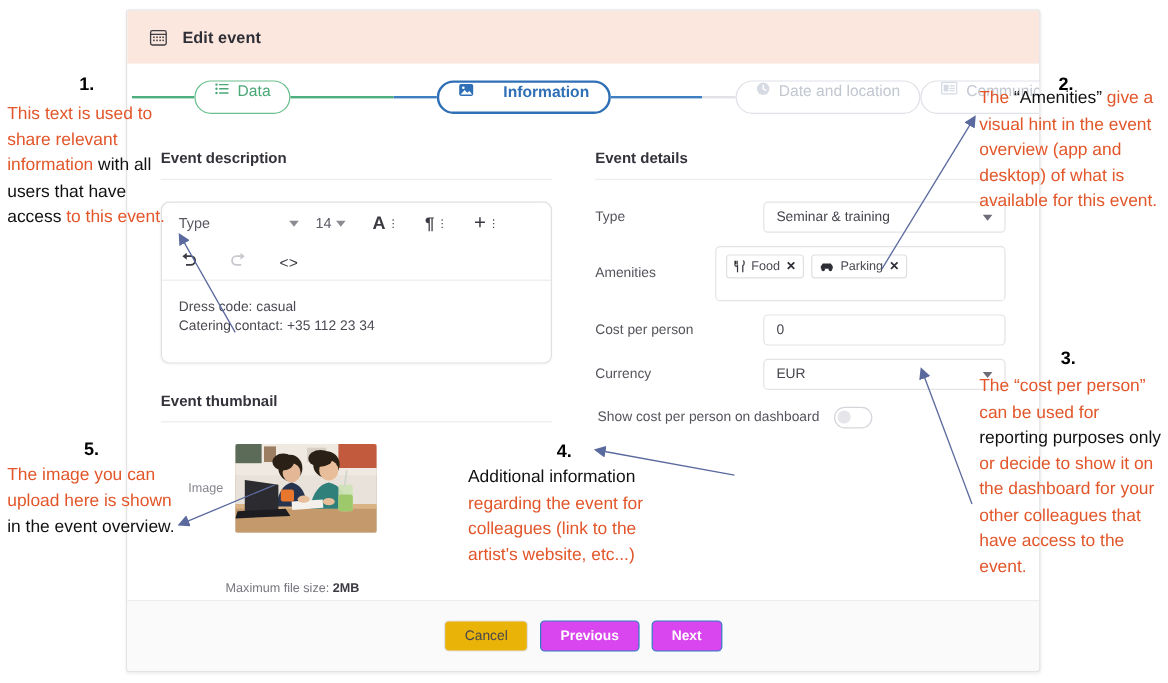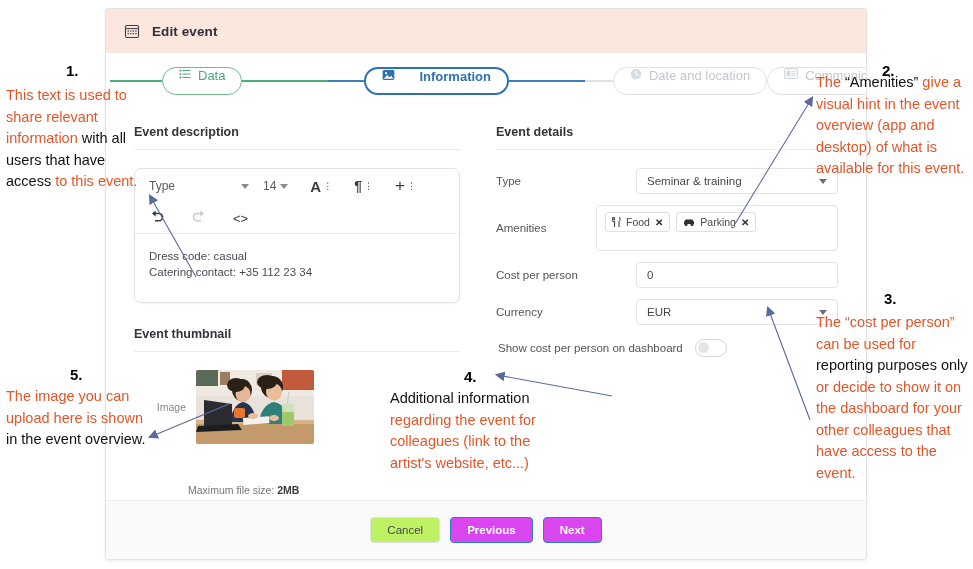--- a/index.html
+++ b/index.html
@@ -92,21 +92,21 @@
   .toglabel{font-size:11.5px;color:#54545c;}
   .toggle{width:30px;height:16px;border-radius:9px;border:1px solid #d5d5db;background:#fff;position:relative;}
   .toggle .knob{position:absolute;left:2px;top:2px;width:11px;height:11px;border-radius:50%;background:#e6e6ea;}
 
   
   .card-footer{
     position:absolute;left:0;right:0;bottom:0;height:58px;background:#fafafb;
     border-top:1px solid #ededf0;display:flex;align-items:center;justify-content:center;gap:10px;
   }
   .btn{height:26px;padding:0 16px;border-radius:4px;font-size:11.5px;display:flex;align-items:center;box-sizing:border-box;}
-  .btn.ghost{background:#bef264;border:1px solid #e0e0e5;color:#46464e;}
+  .btn.ghost{background:#eab308;border:1px solid #e0e0e5;color:#46464e;}
   .btn.primary{background:#d946ef;color:#fff;border:1px solid #2e7cc4;font-weight:bold;}
 </style>
 </head>
 <body>
 
 <div class="stage">
 
   <div class="card">
 
     <div class="card-header">

